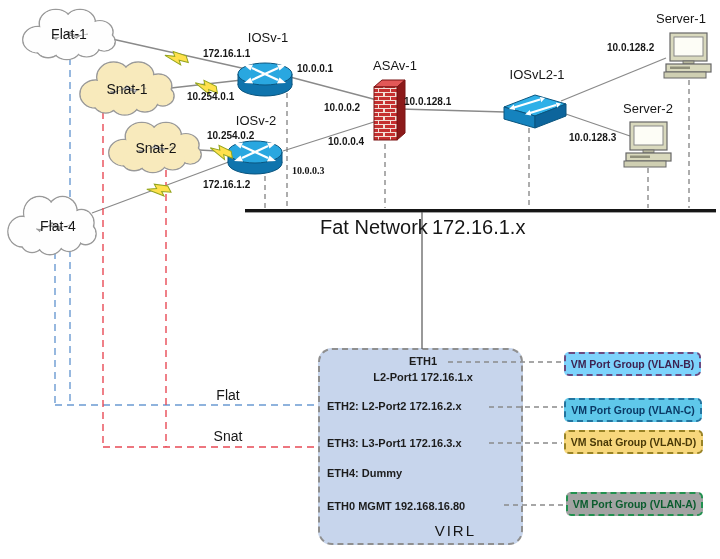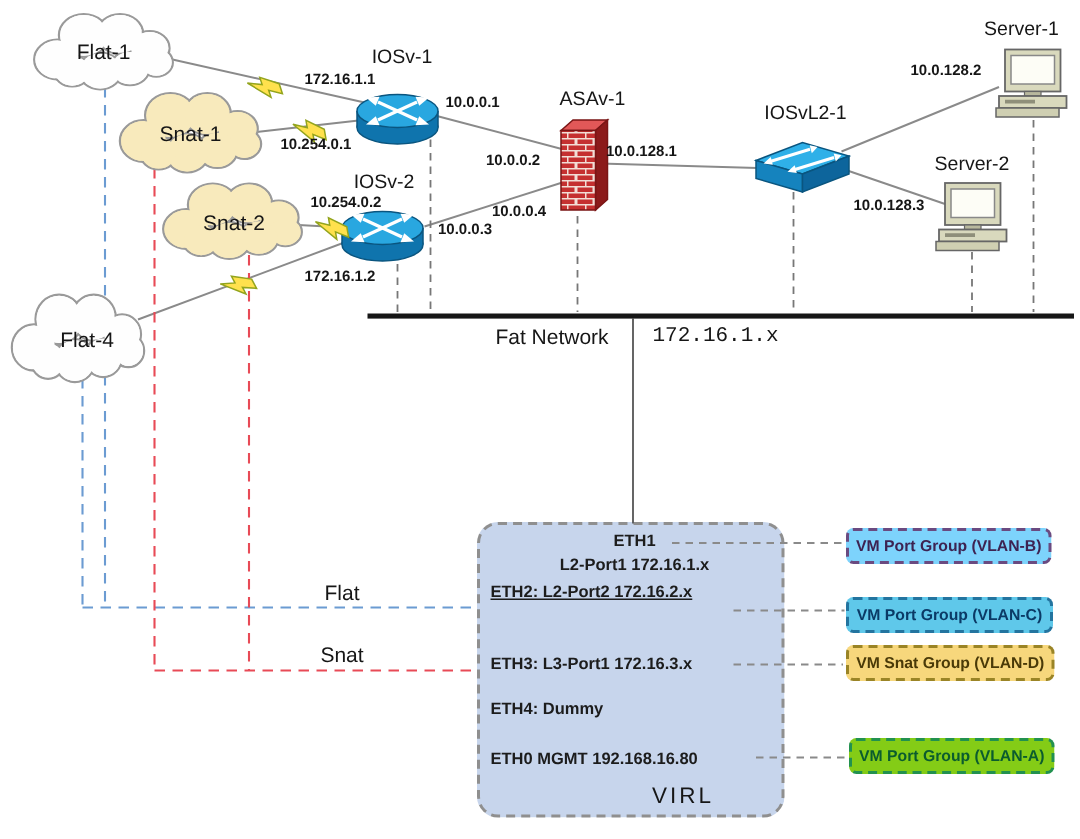--- a/index.html
+++ b/index.html
@@ -4,41 +4,41 @@
 <style>
   html,body{margin:0;padding:0;background:#ffffff;}
   .stage{position:relative;width:720px;height:559px;background:#ffffff;
          font-family:"Liberation Sans",sans-serif;overflow:hidden;}
   .layer{position:absolute;left:0;top:0;z-index:2;pointer-events:none;}
   .box-layer{position:absolute;left:0;top:0;width:720px;height:559px;z-index:1;}
   .lbl{position:absolute;color:#161616;white-space:nowrap;z-index:3;line-height:1.15;}
   .cloud-lbl{font-size:14px;width:100px;text-align:center;}
   .dev{font-size:13px;text-align:center;}
   .ip{font-size:10px;font-weight:bold;}
-  .bus-lbl{font-size:14px;text-align:center;}
+  .bus-lbl{font-size:20px;text-align:center;}
   .ovl{font-size:14px;text-align:center;width:60px;}
   .ethrow{font-size:11px;font-weight:bold;color:#1c1c1c;}
   .virl-title{font-size:15px;letter-spacing:2px;text-align:right;width:110px;}
   .virl-box{position:absolute;left:318px;top:348px;width:201px;height:193px;
             background:#c7d5ec;border:2px dashed #8f8f8f;border-radius:14px;}
   .pg{position:absolute;height:20px;border:2px dashed #555;border-radius:5px;
       font-size:10.5px;font-weight:bold;display:flex;align-items:center;
       justify-content:center;white-space:nowrap;}
 </style>
 </head>
 <body>
 
 <div class="stage">
 
   <div class="box-layer">
     <div class="virl-box"></div>
     <div class="pg" style="left: 564px; top: 352px; width: 133px; background: #7dd3fc; border-color: rgb(106, 74, 128); color: rgb(61, 35, 82);">VM Port Group (VLAN-B)</div>
     <div class="pg" style="left: 564px; top: 398px; width: 134px; background: rgb(95, 200, 234); border-color: rgb(35, 116, 159); color: rgb(11, 58, 102);">VM Port Group (VLAN-C)</div>
     <div class="pg" style="left: 564px; top: 430px; width: 135px; background: rgb(247, 215, 124); border-color: rgb(154, 132, 38); color: rgb(74, 58, 8);">VM Snat Group (VLAN-D)</div>
-    <div class="pg" style="left: 566px; top: 492px; width: 133px; background: #84cc16; border-color: rgb(34, 145, 79); color: rgb(11, 92, 46);">VM Port Group (VLAN-A)</div>
+    <div class="pg" style="left: 566px; top: 492px; width: 133px; background: #a3a3a3; border-color: rgb(34, 145, 79); color: rgb(11, 92, 46);">VM Port Group (VLAN-A)</div>
   </div>
 
   <svg class="layer" width="720" height="559" viewBox="0 0 720 559">
     <defs>
       <pattern id="brickp" width="12" height="8" patternUnits="userSpaceOnUse">
         <rect width="12" height="8" fill="#c53030"></rect>
         <path d="M0,0.5 H12 M0,4.5 H12 M6.5,0 V4 M0.5,4 V8 M11.5,4 V8" stroke="#f2ded6" stroke-width="1" fill="none"></path>
       </pattern>
       <g id="cloudShape">
         <g stroke="#9a9a9a" stroke-width="1.4" fill="inherit">
@@ -172,32 +172,32 @@
   <div class="lbl dev" style="left:650px;top:12px;width:62px;">Server-1</div>
   <div class="lbl dev" style="left:616px;top:102px;width:64px;">Server-2</div>
 
   <div class="lbl ip" style="left:203px;top:48px;">172.16.1.1</div>
   <div class="lbl ip" style="left:187px;top:91px;">10.254.0.1</div>
   <div class="lbl ip" style="left:207px;top:130px;">10.254.0.2</div>
   <div class="lbl ip" style="left:203px;top:179px;">172.16.1.2</div>
   <div class="lbl ip" style="left:297px;top:63px;">10.0.0.1</div>
   <div class="lbl ip" style="left:324px;top:102px;">10.0.0.2</div>
   <div class="lbl ip" style="left:328px;top:136px;">10.0.0.4</div>
-  <div class="lbl ip" style="left:292px;top:148px;">10.0.0.3</div>
+  <div class="lbl ip" style="left:292px;top:165px;font-family:Liberation Serif, serif;">10.0.0.3</div>
   <div class="lbl ip" style="left:404px;top:96px;">10.0.128.1</div>
   <div class="lbl ip" style="left:607px;top:42px;">10.0.128.2</div>
   <div class="lbl ip" style="left:569px;top:132px;">10.0.128.3</div>
 
   <div class="lbl bus-lbl" style="left:320px;top:216px;width:96px;">Fat Network</div>
-  <div class="lbl bus-lbl" style="left:432px;top:216px;width:90px;font-family:Liberation Mono, monospace;">172.16.1.x</div>
+  <div class="lbl bus-lbl" style="left:432px;top:216px;width:90px;">172.16.1.x</div>
 
   <div class="lbl ovl" style="left:198px;top:387px;">Flat</div>
   <div class="lbl ovl" style="left:198px;top:428px;">Snat</div>
 
   <div class="lbl ethrow" style="left:363px;top:355px;width:120px;text-align:center;">ETH1</div>
   <div class="lbl ethrow" style="left:343px;top:371px;width:160px;text-align:center;">L2-Port1 172.16.1.x</div>
-  <div class="lbl ethrow" style="left:327px;top:389px;text-decoration:underline;">ETH2: L2-Port2 172.16.2.x</div>
+  <div class="lbl ethrow" style="left:327px;top:400px;">ETH2: L2-Port2 172.16.2.x</div>
   <div class="lbl ethrow" style="left:327px;top:437px;">ETH3: L3-Port1 172.16.3.x</div>
   <div class="lbl ethrow" style="left:327px;top:467px;">ETH4: Dummy</div>
   <div class="lbl ethrow" style="left:327px;top:500px;">ETH0 MGMT 192.168.16.80</div>
   <div class="lbl virl-title" style="left:366px;top:522px;">VIRL</div>
 
 </div>
 
 </body></html>

